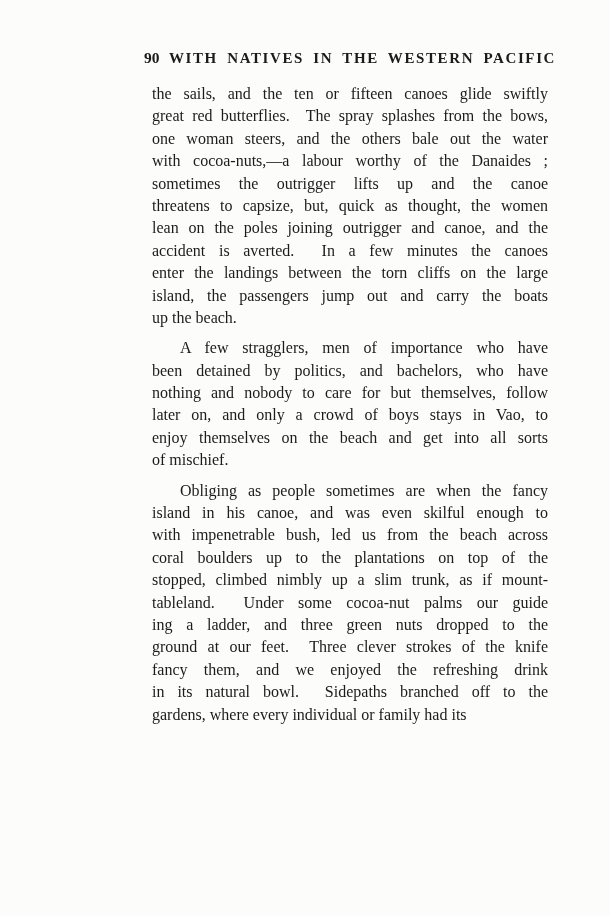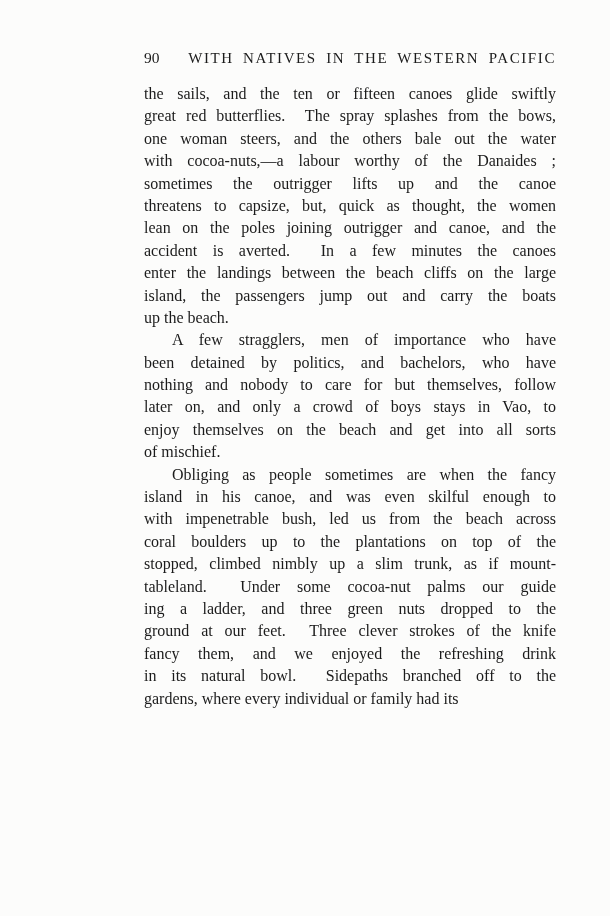--- a/index.html
+++ b/index.html
@@ -18,40 +18,40 @@
   .page {
     position: absolute;
     left: 144px;
     top: 50px;
     width: 412px;
   }
   .running-header {
     display: flex;
     justify-content: space-between;
     align-items: baseline;
-    font-weight: normal;
+    font-weight: bold;
     font-size: 15px;
     line-height: 16px;
     letter-spacing: 0.5px;
   }
   .page-number {
     letter-spacing: 0;
     font-size: 15.5px;
   }
   .running-title {
     letter-spacing: 1.6px;
     word-spacing: 4px;
     white-space: nowrap;
   }
   .page-body {
     margin-top: 17px;
     font-size: 16px;
   }
   .para {
-    margin: 0;
+    margin: 8px;
   }
   .line {
     height: 22.4px;
     line-height: 22.4px;
     text-align: justify;
     text-align-last: justify;
     white-space: pre-wrap;
     overflow: hidden;
   }
   .line.last {
@@ -72,21 +72,21 @@
   <div class="page-body">
       <div class="para">
         <div class="line">the sails, and the ten or fifteen canoes glide swiftly</div>
         <div class="line">great red butterflies.  The spray splashes from the bows,</div>
         <div class="line">one woman steers, and the others bale out the water</div>
         <div class="line">with cocoa-nuts,—a labour worthy of the Danaides ;</div>
         <div class="line">sometimes the outrigger lifts up and the canoe</div>
         <div class="line">threatens to capsize, but, quick as thought, the women</div>
         <div class="line">lean on the poles joining outrigger and canoe, and the</div>
         <div class="line">accident is averted.  In a few minutes the canoes</div>
-        <div class="line">enter the landings between the beach cliffs on the large</div>
+        <div class="line">enter the landings between the torn cliffs on the large</div>
         <div class="line">island, the passengers jump out and carry the boats</div>
         <div class="line last">up the beach.</div>
       </div>
       <div class="para">
         <div class="line indent">A few stragglers, men of importance who have</div>
         <div class="line">been detained by politics, and bachelors, who have</div>
         <div class="line">nothing and nobody to care for but themselves, follow</div>
         <div class="line">later on, and only a crowd of boys stays in Vao, to</div>
         <div class="line">enjoy themselves on the beach and get into all sorts</div>
         <div class="line last">of mischief.</div>

